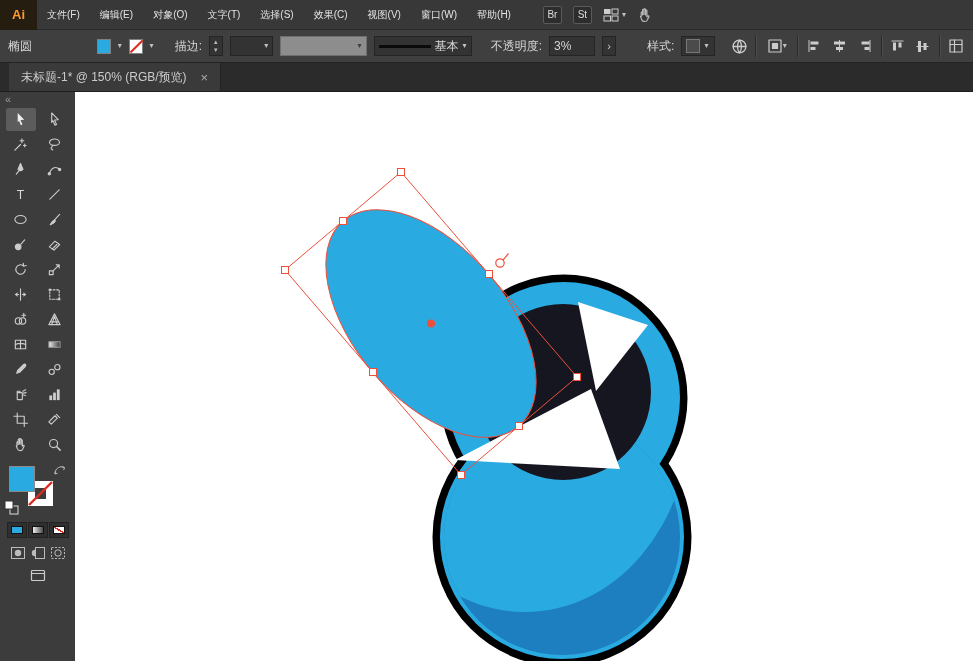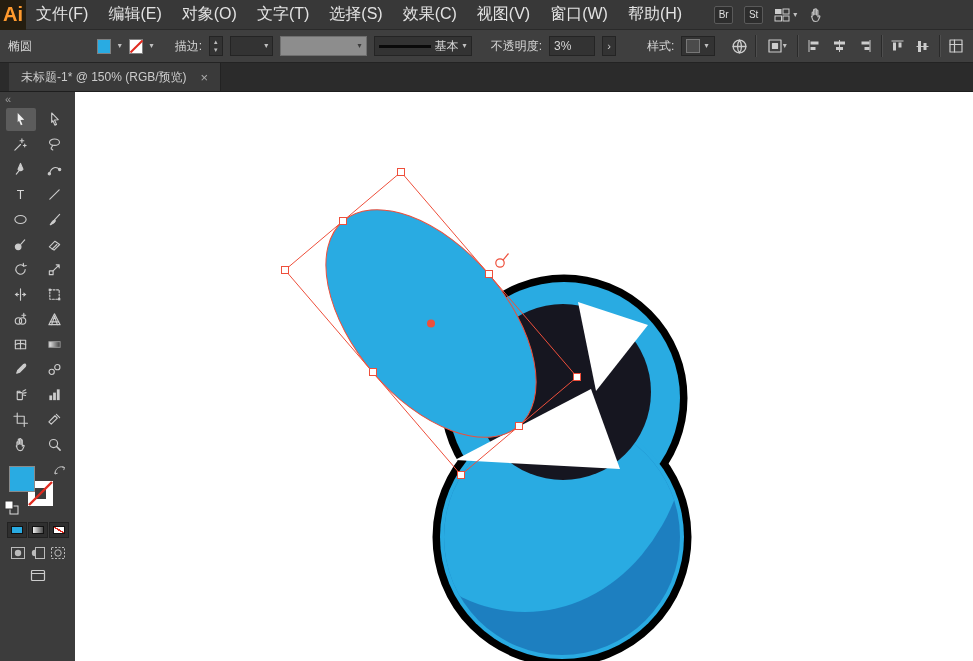--- a/index.html
+++ b/index.html
@@ -1,23 +1,23 @@
 <!DOCTYPE html>
 <html><head>
 <meta charset="utf-8">
 <style>
   html,body{margin:0;padding:0;background:#262626;}
   *{box-sizing:border-box;font-family:"Liberation Sans",sans-serif;}
   .window{position:relative;width:973px;height:661px;background:#323232;overflow:hidden;user-select:none;}
 
   
   .menubar{height:30px;background:#383838;display:flex;align-items:center;color:#e2e2e2;border-bottom:1px solid #2a2a2a;}
-  .ai-logo{width:26px;height:30px;background:#241d10;color:#ff9a2e;font-weight:bold;font-size:20px;display:flex;align-items:center;justify-content:center;}
+  .ai-logo{width:37px;height:30px;background:#241d10;color:#ff9a2e;font-weight:bold;font-size:13px;display:flex;align-items:center;justify-content:center;}
   .menus{display:flex;align-items:center;height:100%;}
-  .menu-item{padding:0 10px;font-size:16px;height:100%;display:flex;align-items:center;cursor:default;}
+  .menu-item{padding:0 10px;font-size:10px;height:100%;display:flex;align-items:center;cursor:default;}
   .menubar-right{display:flex;align-items:center;gap:11px;margin-left:22px;}
   .badge{width:19px;height:18px;background:#2d2d2d;border:1px solid #5a5a5a;border-radius:2px;color:#ddd;font-size:10px;display:flex;align-items:center;justify-content:center;}
   .mb-icon{display:flex;align-items:center;gap:3px;color:#bbb;}
 
   
   .controlbar{height:33px;background:#3f3f3f;border-bottom:1px solid #232323;display:flex;align-items:center;padding:0 8px;gap:7px;}
   .ctrl-label{font-size:12px;color:#d6d6d6;white-space:nowrap;}
   .combo{height:20px;background:#333;border:1px solid #242424;display:flex;align-items:center;padding:0 4px;gap:4px;}
   .combo.disabled{background:#8d8d8d;border-color:#6f6f6f;}
   .combo.disabled .caret{color:#3c3c3c;}

